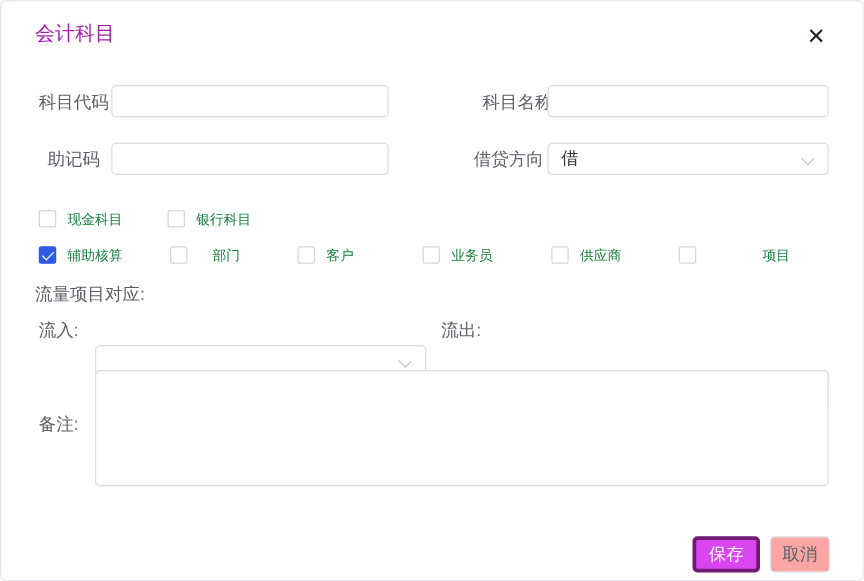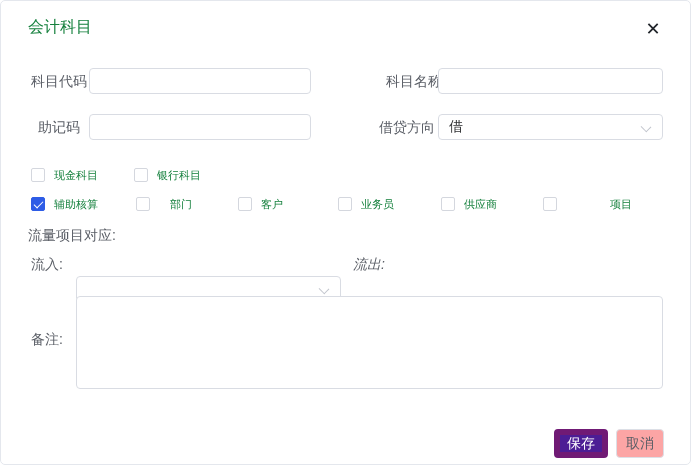--- a/index.html
+++ b/index.html
@@ -3,21 +3,21 @@
 <meta charset="utf-8">
 <style>
   * { margin:0; padding:0; box-sizing:border-box; }
   html,body { width:691px; height:465px; background:#fff; }
   body { font-family:"Liberation Sans","DejaVu Sans",sans-serif; font-size:14px; color:#5a5e66; }
   .dialog {
     position:relative; width:691px; height:465px; background:#fff;
     border:1px solid #e4e7ed; border-radius:5px; overflow:hidden;
   }
   .abs { position:absolute; }
-  .dialog-title { left:27px; top:16px; font-size:16px; color:#15803d; }
+  .dialog-title { left:27px; top:16px; font-size:16px; color:#a21caf; }
   .close-btn {
     left:641px; top:17px; width:22px; height:22px; line-height:22px;
     text-align:center; font-size:18px; color:#1f2329; cursor:pointer; font-weight:400;
   }
   .field-label { color:#5a5e66; font-size:14px; line-height:14px; }
   .text-input {
     border:1px solid #d9dce3; border-radius:4px; background:#fff;
     height:26px; font-size:14px; color:#303133; padding:0 10px; outline:none; width:100%;
   }
   .input-wrap { height:26px; }
@@ -46,21 +46,21 @@
   .remarks-area {
     border:1px solid #d9dce3; border-radius:4px; width:100%; height:100%;
     resize:none; outline:none; font-family:"Liberation Sans","DejaVu Sans",sans-serif;
     font-size:14px; color:#303133; padding:6px 10px;
   }
   .btn {
     height:29px; border-radius:4px; font-size:14px; cursor:pointer; text-align:center;
     display:flex; align-items:center; justify-content:center;
     font-family:"Liberation Sans","DejaVu Sans",sans-serif;
   }
-  .btn-primary { background:#4c1d95; color:#fff; border:6px solid #701a75; }
+  .btn-primary { background:#d946ef; color:#fff; border:3px solid #701a75; }
   .btn-default { background:#fca5a5; color:#5a5e66; border:1px solid #dcdfe6; }
 </style>
 </head>
 <body>
 
 <div class="dialog">
 
   <div class="abs dialog-title">会计科目</div>
   <div class="abs close-btn">✕</div>
 
@@ -117,21 +117,21 @@
     <span class="cb-label">项目</span>
   </div>
 
   <div class="abs section-label" style="left:27px;top:226px;">流量项目对应:</div>
 
   <div class="abs field-label" style="left:30px;top:256px;">流入:</div>
   <div class="abs select-box" style="left:75px;top:249px;width:265px;">
     <span></span>
     <span class="chevron"></span>
   </div>
-  <div class="abs field-label" style="left:352px;top:256px;font-style:italic;">流出:</div>
+  <div class="abs field-label" style="left:352px;top:256px;">流出:</div>
   <div class="abs select-box" style="left:398px;top:249px;width:264px;">
     <span></span>
     <span class="chevron"></span>
   </div>
 
   <div class="abs field-label" style="left:30px;top:331px;">备注:</div>
   <div class="abs" style="left:75px;top:295px;width:587px;height:93px;">
     <textarea class="remarks-area" style=""></textarea>
   </div>
 

